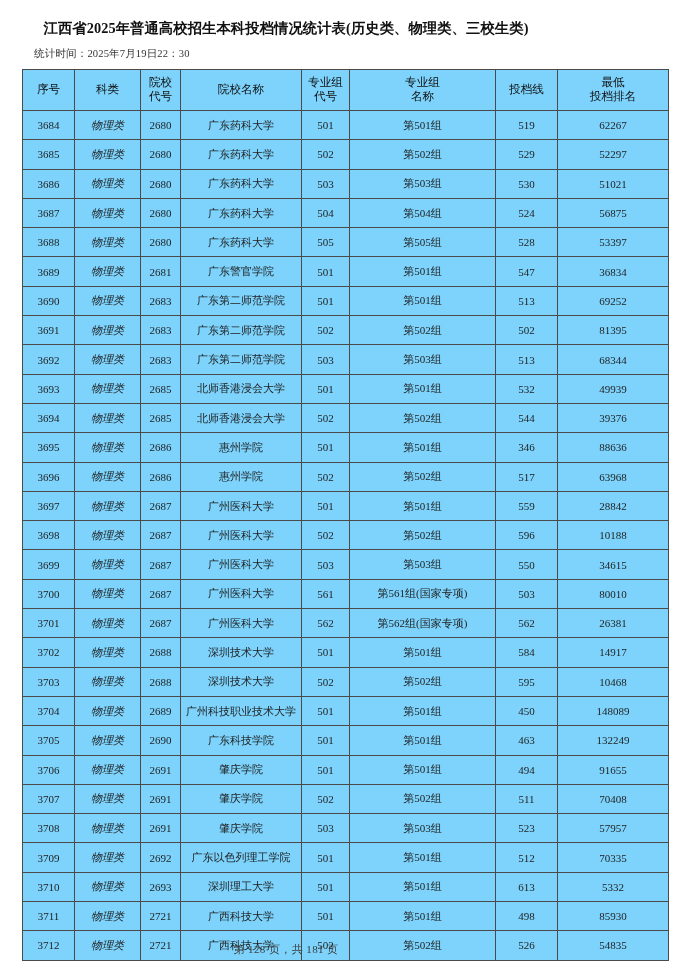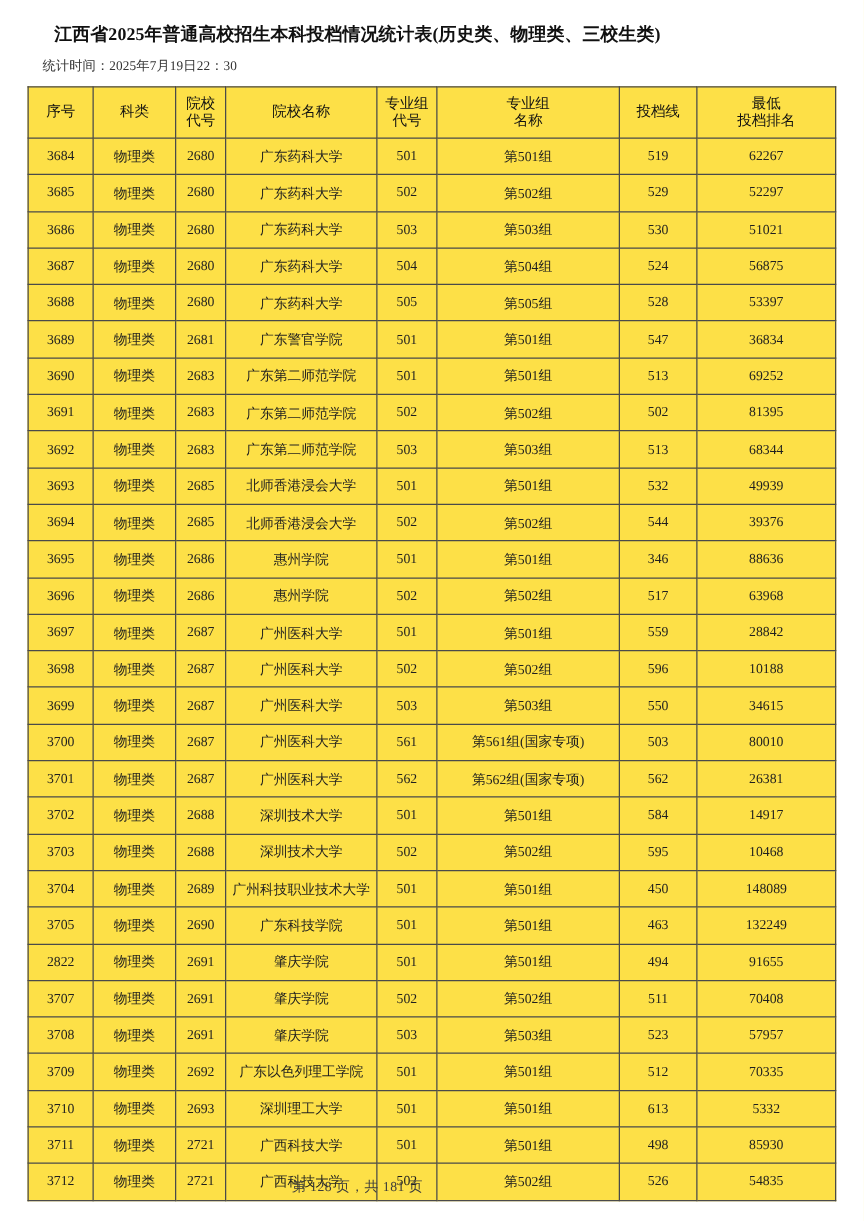--- a/index.html
+++ b/index.html
@@ -46,21 +46,21 @@
   }
   .table-wrap {
     padding-left: 22px;
     padding-right: 23px;
     padding-top: 7px;
   }
   table.score-table {
     border-collapse: collapse;
     width: 646px;
     table-layout: fixed;
-    background: #fde047;
+    background: #7dd3fc;
   }
   table.score-table th,
   table.score-table td {
     border: 1px solid #4a4a4a;
     font-weight: normal;
     font-size: 11px;
     color: #1f1f1f;
     padding: 0 3px;
     box-sizing: border-box;
     overflow: hidden;
@@ -85,21 +85,21 @@
   col.c-code     { width: 40px; }
   col.c-school   { width: 121px; }
   col.c-gcode    { width: 48px; }
   col.c-gname    { width: 146px; }
   col.c-line     { width: 62px; }
   col.c-rank     { width: 111px; }
 
   td.cell-school { text-align: left; padding-left: 5px; }
   td.cell-gname  { text-align: left; padding-left: 6px; }
   td.cell-code   { text-align: center; }
-  td.cell-cat    { color: #3a3a3a; }
+  td.cell-cat    { color: #3a3a3a; font-style: italic; }
 
   .hdr-two-line { display: block; line-height: 14px; }
 
   .page-footer {
     position: absolute;
     left: 0;
     right: 0;
     bottom: 20px;
     text-align: center;
     font-size: 11px;
@@ -368,21 +368,21 @@
             <td>3705</td>
             <td class="cell-cat">物理类</td>
             <td class="cell-code">2690</td>
             <td class="cell-school">广东科技学院</td>
             <td class="cell-code">501</td>
             <td class="cell-gname">第501组</td>
             <td>463</td>
             <td>132249</td>
           </tr>
           <tr>
-            <td>2822</td>
+            <td>3706</td>
             <td class="cell-cat">物理类</td>
             <td class="cell-code">2691</td>
             <td class="cell-school">肇庆学院</td>
             <td class="cell-code">501</td>
             <td class="cell-gname">第501组</td>
             <td>494</td>
             <td>91655</td>
           </tr>
           <tr>
             <td>3707</td>

